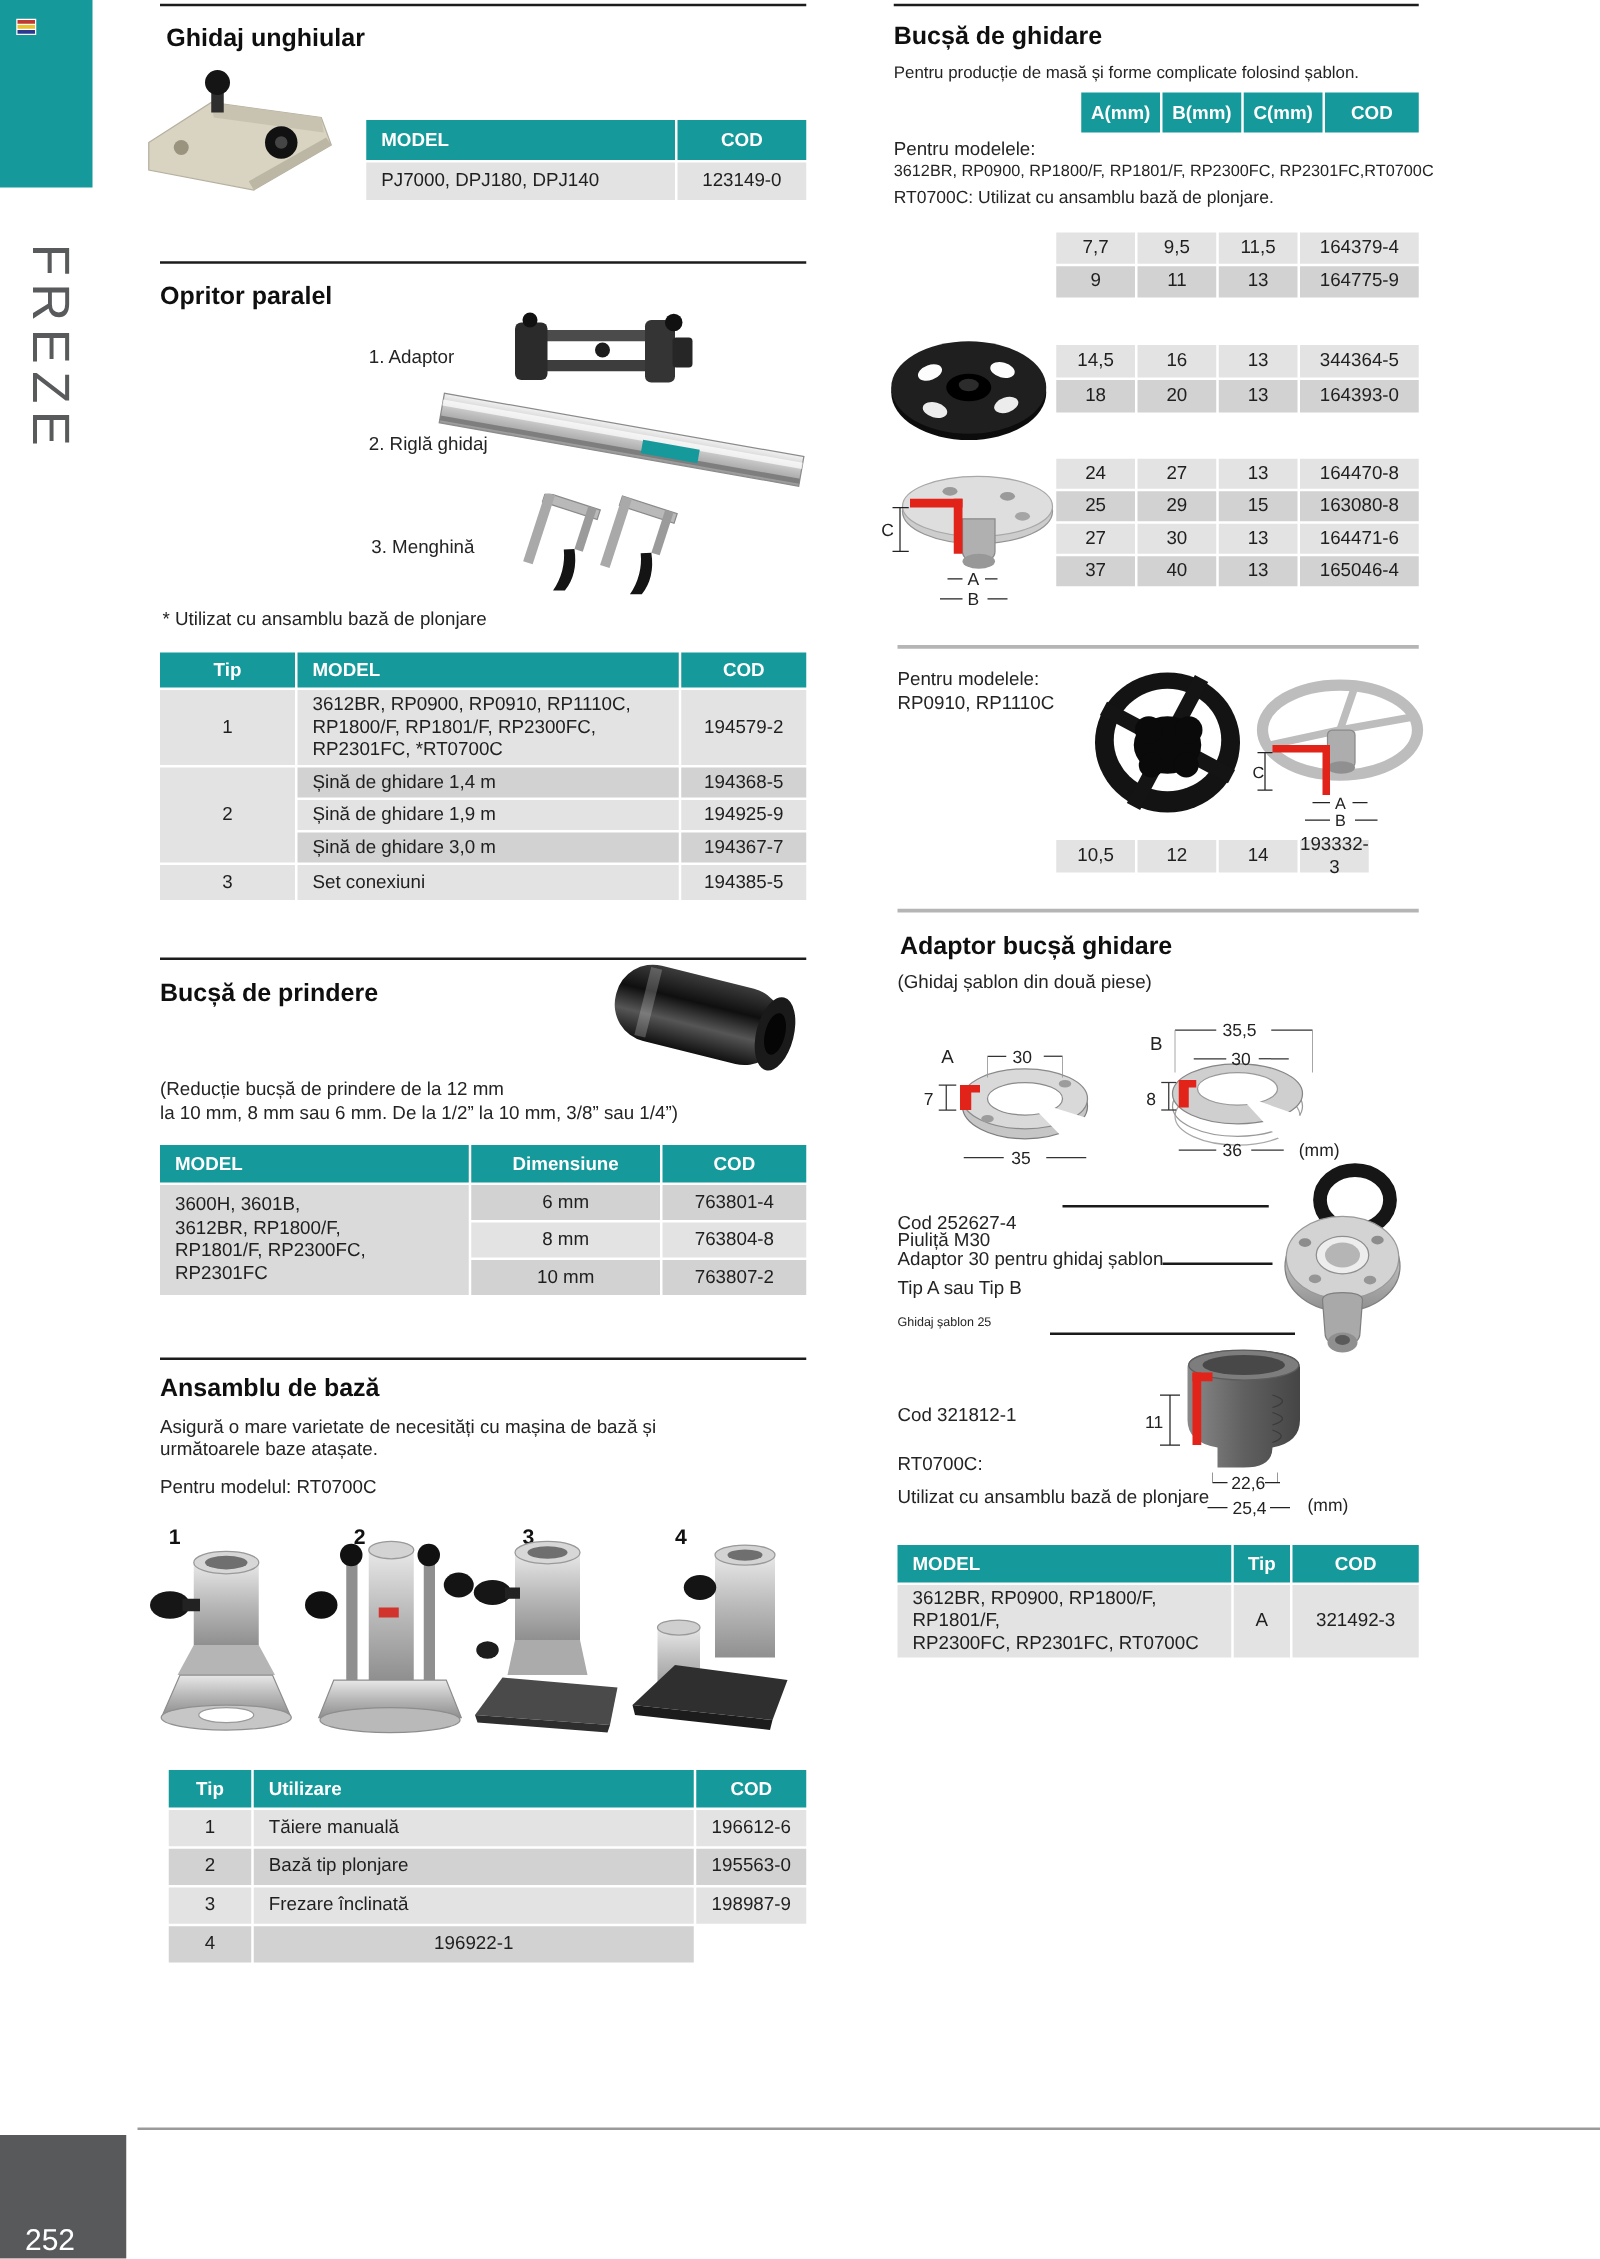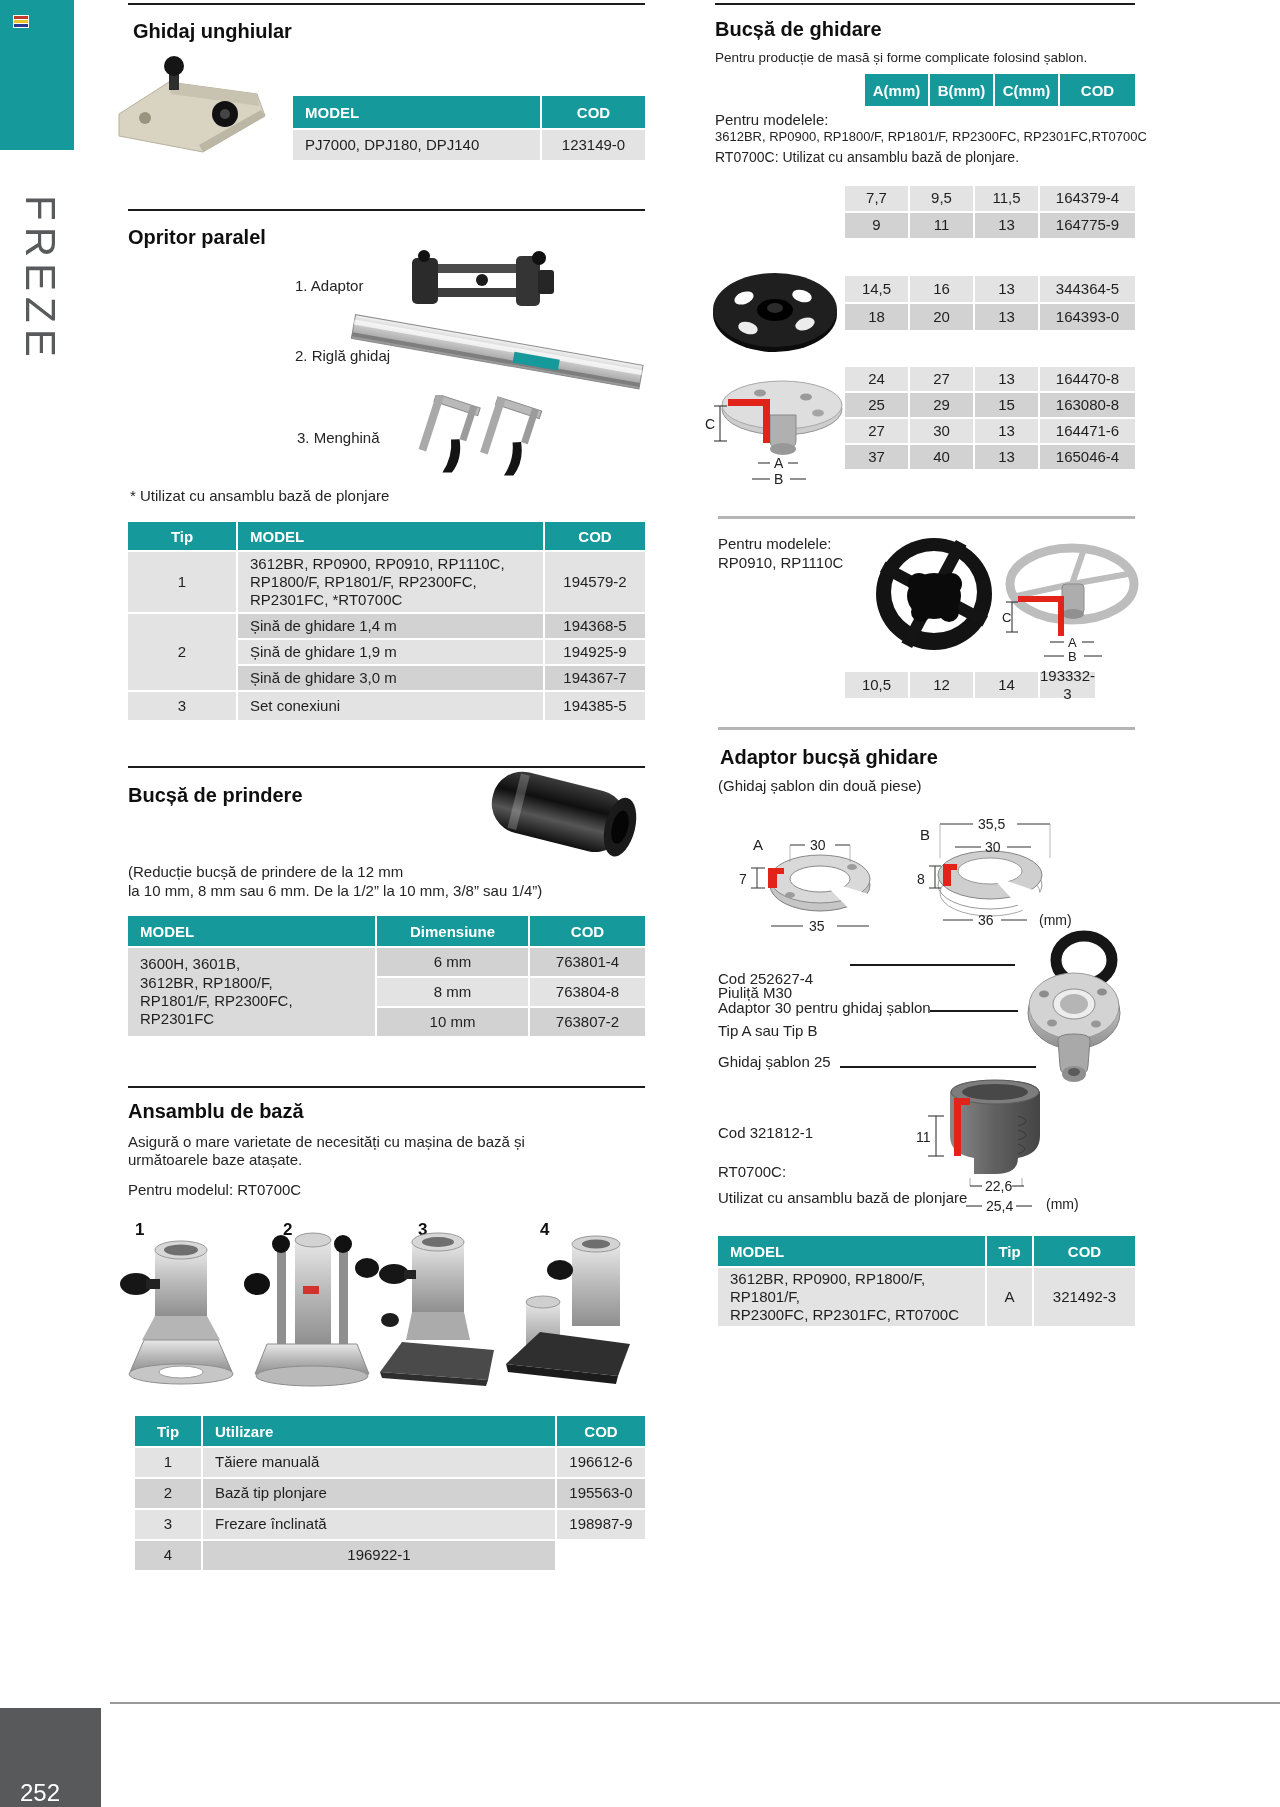--- a/index.html
+++ b/index.html
@@ -464,21 +464,21 @@
   </svg>
 
   <div class="abs txt" style="left:718px;top:946px;font-size:15px;margin-top:37px;">Piuliță M30</div>
   <div class="abs txt" style="left:718px;top:969px;font-size:15px;">Cod 252627-4</div>
   <div class="legend-line" style="left:850px;top:964px;width:165px;"></div>
 
   <div class="abs txt" style="left:718px;top:998px;font-size:15px;">Adaptor 30 pentru ghidaj șablon</div>
   <div class="abs txt" style="left:718px;top:1021px;font-size:15px;">Tip A sau Tip B</div>
   <div class="legend-line" style="left:930px;top:1010px;width:88px;"></div>
 
-  <div class="abs txt" style="left:718px;top:1052px;font-size:15px;">Ghidaj șablon 25</div>
+  <div class="abs txt" style="left:718px;top:1052px;font-size:10px;">Ghidaj șablon 25</div>
   <div class="abs txt" style="left:718px;top:1075px;font-size:15px;margin-top:48px;">Cod 321812-1</div>
   <div class="legend-line" style="left:840px;top:1066px;width:196px;"></div>
 
   <svg class="abs" style="left:1022px;top:928px;" width="105" height="165" viewBox="0 0 105 165">
     <ellipse cx="62" cy="32" rx="28" ry="24" fill="none" stroke="#161616" stroke-width="11"></ellipse>
     <ellipse cx="52" cy="85" rx="46" ry="36" fill="url(#gMetal)" stroke="#808080"></ellipse>
     <ellipse cx="52" cy="78" rx="45" ry="33" fill="#d3d3d3" stroke="#9a9a9a"></ellipse>
     <ellipse cx="52" cy="76" rx="21" ry="15" fill="#ededed" stroke="#8f8f8f"></ellipse>
     <ellipse cx="52" cy="76" rx="14" ry="10" fill="#b5b5b5"></ellipse>
     <ellipse cx="22" cy="66" rx="5" ry="3.5" fill="#8d8d8d"></ellipse>

